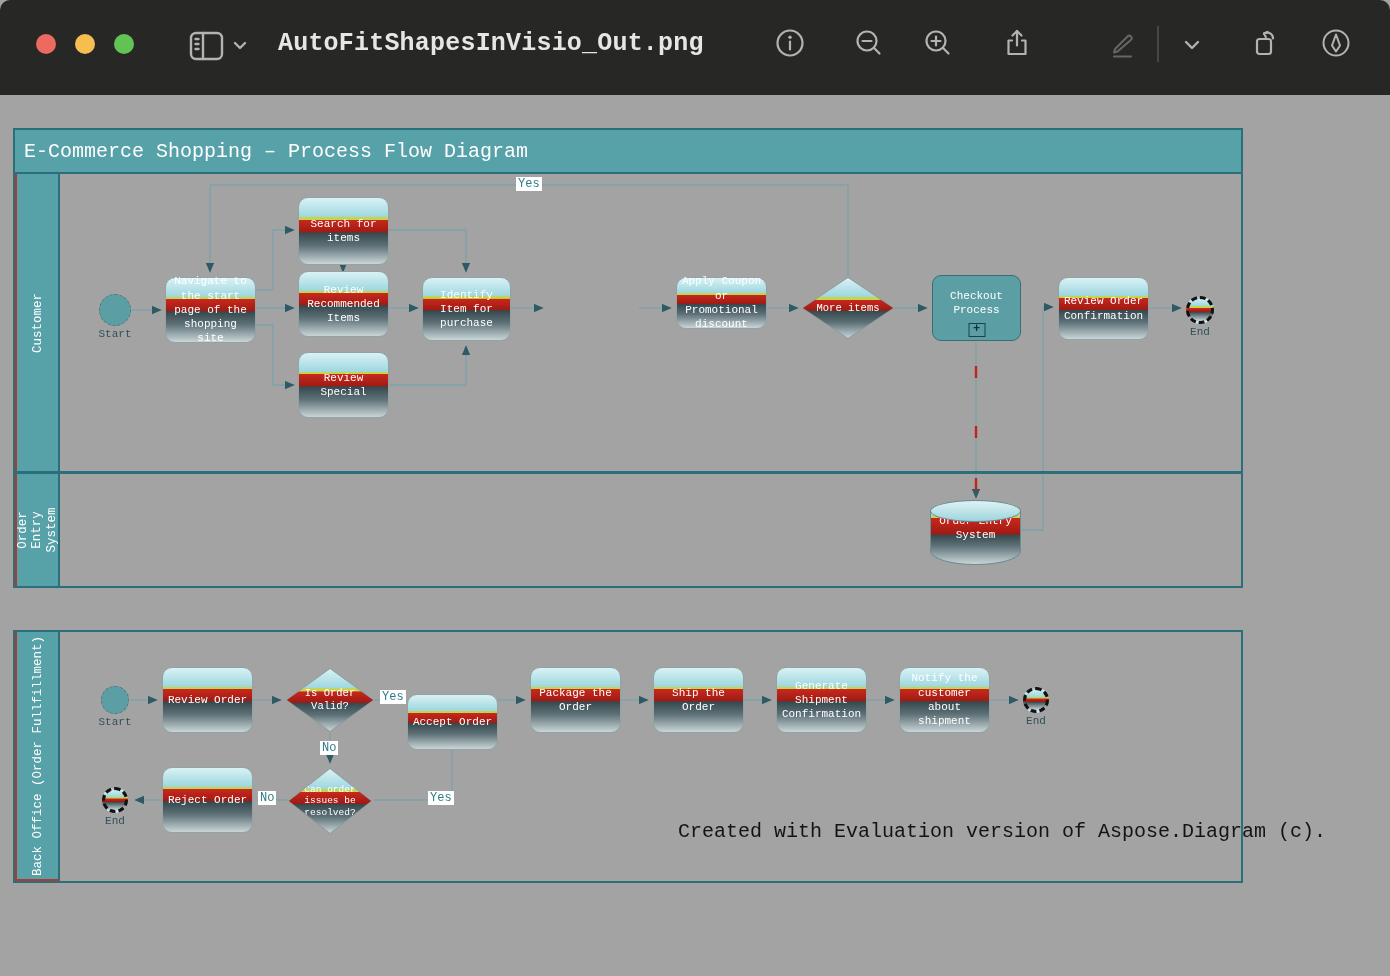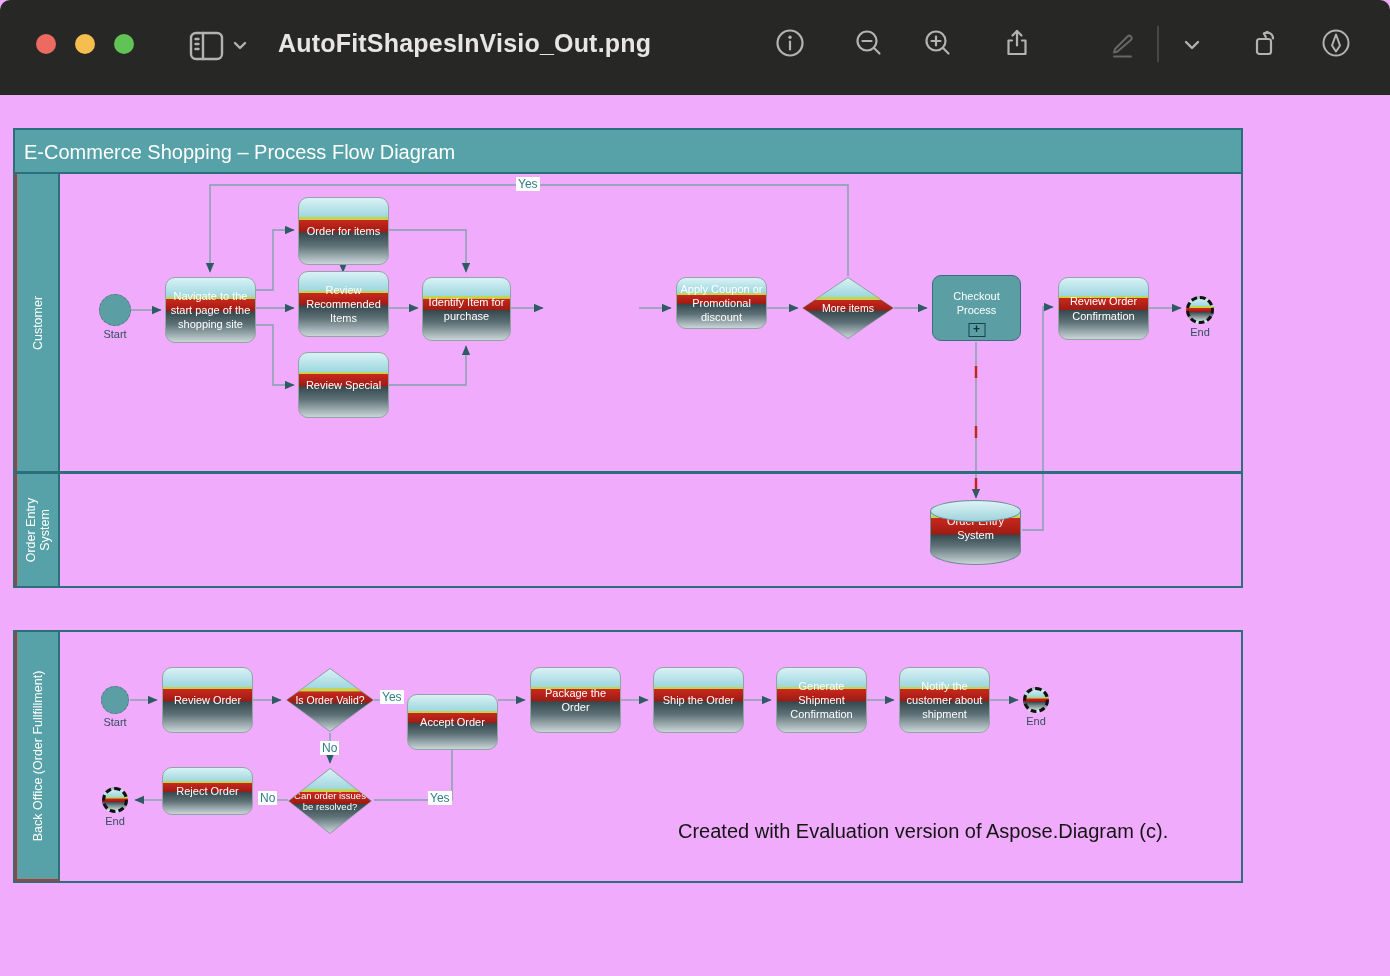--- a/index.html
+++ b/index.html
@@ -1,17 +1,17 @@
 <!DOCTYPE html>
 <html><head>
 <meta charset="utf-8">
 <style>
   html,body{margin:0;padding:0;background:#fff;}
-  .stage{position:relative;width:1390px;height:976px;background:#f0abfc;
-         font-family:Liberation Sans, sans-serif;overflow:hidden;}
+  .stage{position:relative;width:1390px;height:976px;background:#a3a3a3;
+         font-family:Liberation Mono, monospace;overflow:hidden;}
 
   
   .chrome{position:absolute;left:0;top:0;width:1390px;height:95px;background:#272726;
           border-radius:10px 10px 0 0;}
   .tl{position:absolute;top:34px;width:20px;height:20px;border-radius:50%;}
   .win-title{position:absolute;left:278px;top:29px;font-size:25px;font-weight:bold;
              color:#e7e6e4;letter-spacing:.2px;white-space:nowrap;}
   .ticon{position:absolute;top:26px;}
   .ticon svg{display:block;}
   .tsep{position:absolute;top:26px;width:2px;height:36px;background:#474747;}
@@ -210,21 +210,21 @@
   </div>
   <div class="lane-sep" style="left:15px;top:471px;width:1226px;height:3px;"></div>
   <div class="laneband" style="left:15px;top:474px;width:45px;height:112px;">
     <span class="lane-text" style="width:82px;">Order Entry System</span>
   </div>
 
   <div class="circle-start" style="left:99px;top:294px;width:32px;height:32px;"></div>
   <div class="slabel" style="left:90px;top:328px;width:50px;">Start</div>
 
   <div class="proc" style="left:165px;top:277px;width:91px;height:66px;">Navigate to the start page of the shopping site</div>
-  <div class="proc" style="left:298px;top:197px;width:91px;height:68px;">Order for items</div>
+  <div class="proc" style="left:298px;top:197px;width:91px;height:68px;">Search for items</div>
   <div class="proc" style="left:298px;top:271px;width:91px;height:66px;">Review Recommended Items</div>
   <div class="proc" style="left:298px;top:352px;width:91px;height:66px;">Review Special</div>
   <div class="proc" style="left:422px;top:277px;width:89px;height:64px;">Identify Item for purchase</div>
   <div class="proc" style="left:676px;top:277px;width:91px;height:52px;">Apply Coupon or Promotional discount</div>
 
   <div class="diamond-o" style="left:802px;top:277px;width:92px;height:62px;">
     <div class="bg"></div>
     <div class="diamond-i">More items</div>
   </div>
 
@@ -265,21 +265,21 @@
   <div class="proc" style="left:899px;top:667px;width:91px;height:66px;">Notify the customer about shipment</div>
 
   <div class="circle-end" style="left:1023px;top:687px;width:26px;height:26px;"></div>
   <div class="slabel" style="left:1014px;top:715px;width:44px;">End</div>
 
   <div class="diamond-o" style="left:288px;top:768px;width:84px;height:66px;">
     <div class="bg"></div>
     <div class="diamond-i" style="font-size:9.5px;">Can order issues be resolved?</div>
   </div>
 
-  <div class="proc" style="left:162px;top:767px;width:91px;height:48px;">Reject Order</div>
+  <div class="proc" style="left:162px;top:767px;width:91px;height:66px;">Reject Order</div>
 
   <div class="circle-end" style="left:102px;top:787px;width:26px;height:26px;"></div>
   <div class="slabel" style="left:93px;top:815px;width:44px;">End</div>
 
   <div class="clabel" style="left:380px;top:690px;">Yes</div>
   <div class="clabel" style="left:320px;top:741px;">No</div>
   <div class="clabel" style="left:258px;top:791px;">No</div>
   <div class="clabel" style="left:428px;top:791px;">Yes</div>
 
   <div class="footer-note" style="left:678px;top:820px;">Created with Evaluation version of Aspose.Diagram (c).</div>

